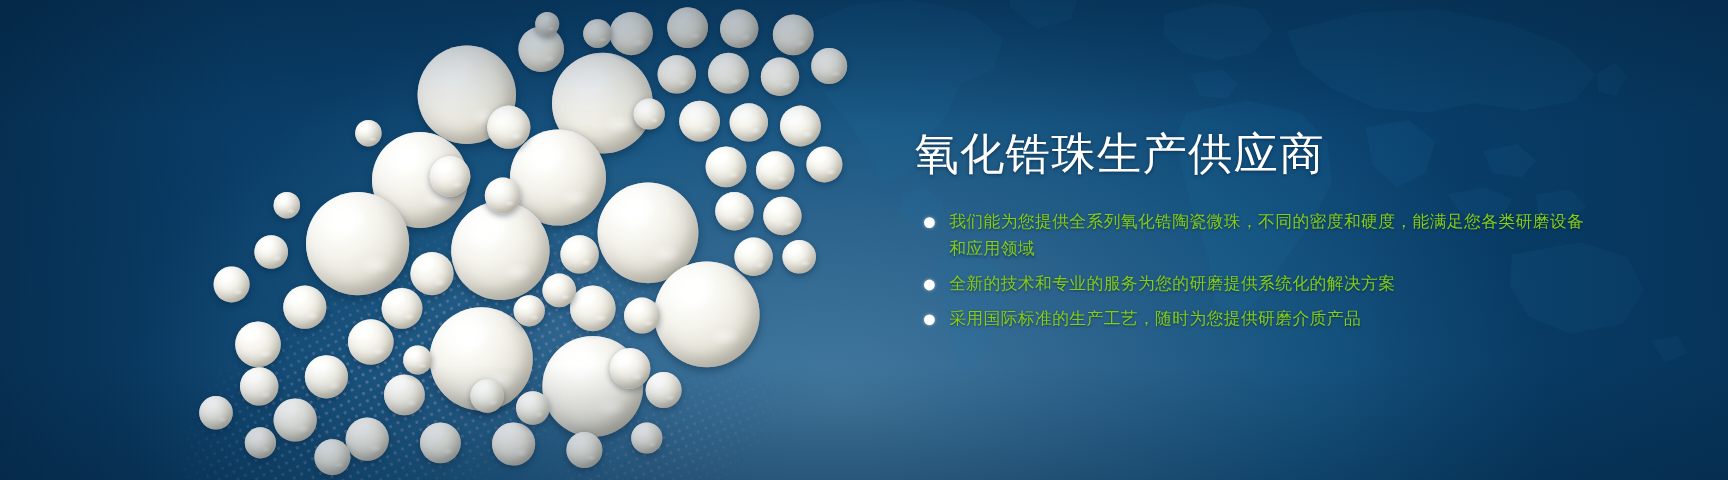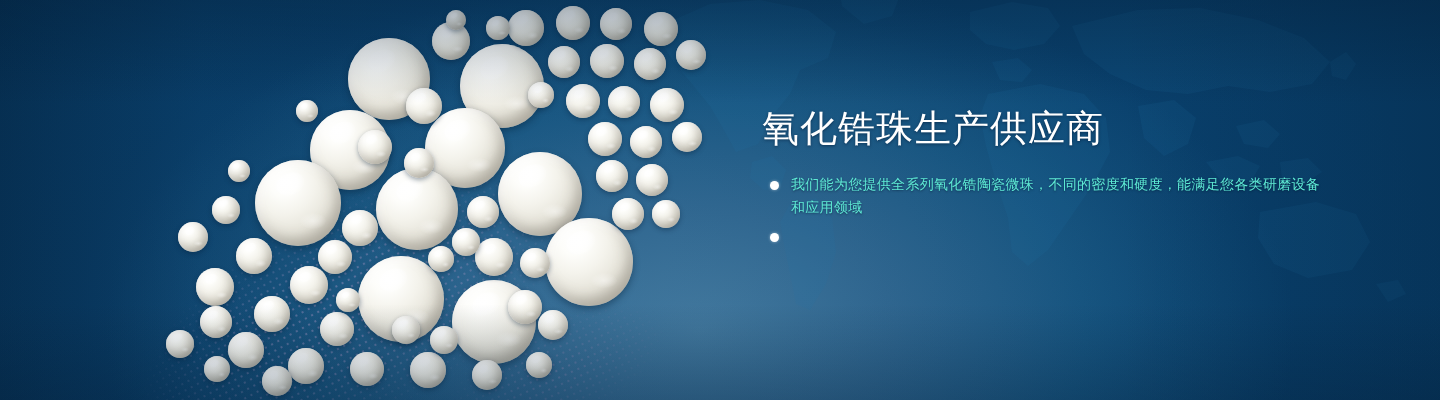--- a/index.html
+++ b/index.html
@@ -118,21 +118,21 @@
     white-space:nowrap;
   }
   .bullets {
     margin-top:24px;
     list-style:none;
   }
   .bullet-row {
     position:relative;
     padding-left:29px;
     margin-bottom:6px;
-    color:#5eead4;
+    color:#84cc16;
     font-size:14px;
     line-height:23px;
     letter-spacing:0.3px;
     text-shadow:0 1px 2px rgba(0,18,40,0.50);
   }
   .bullet-row:last-child { margin-bottom:0; }
   .dot {
     position:absolute;
     left:8px; top:8px;
     width:9px; height:9px;
@@ -261,17 +261,22 @@
   <div class="content">
     <h1 class="title">氧化锆珠生产供应商</h1>
 
     <ul class="bullets">
       <li class="bullet-row">
         <span class="dot"></span>
         <span>我们能为您提供全系列氧化锆陶瓷微珠，不同的密度和硬度，能满足您各类研磨设备和应用领域</span>
       </li>
       <li class="bullet-row">
         <span class="dot"></span>
+        <span>全新的技术和专业的服务为您的研磨提供系统化的解决方案</span>
+      </li>
+      <li class="bullet-row">
+        <span class="dot"></span>
+        <span>采用国际标准的生产工艺，随时为您提供研磨介质产品</span>
       </li>
     </ul>
   </div>
 
 </div>
 
 </body></html>

